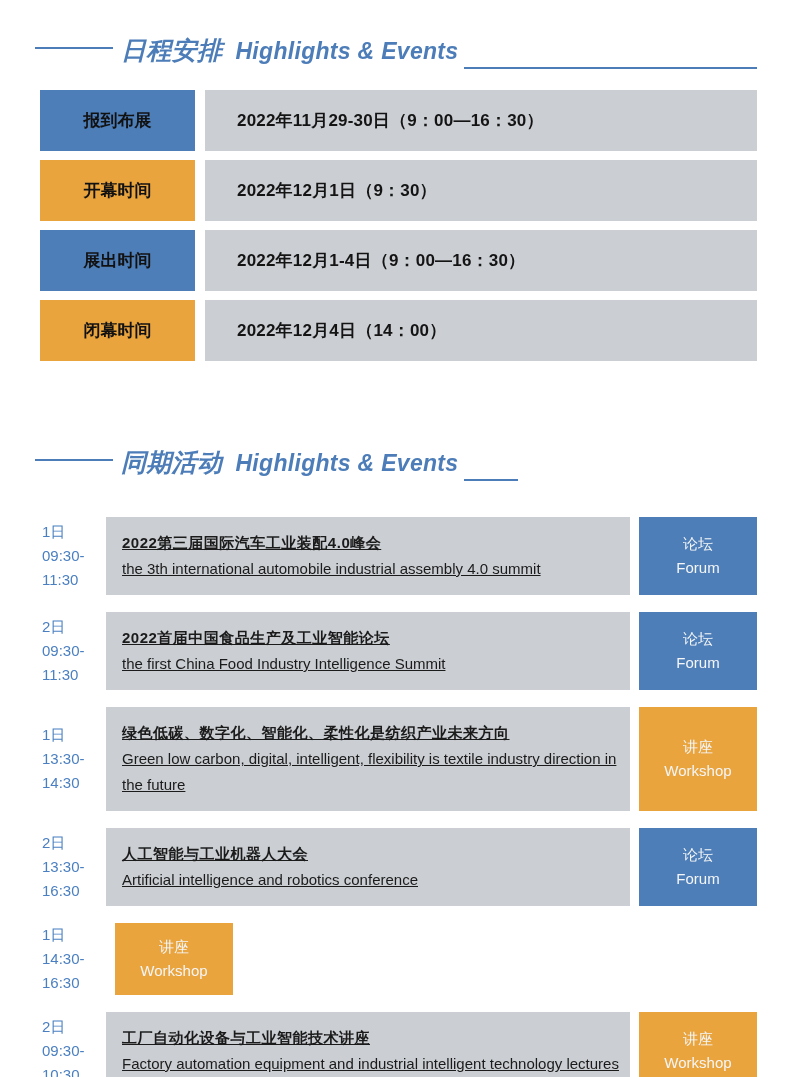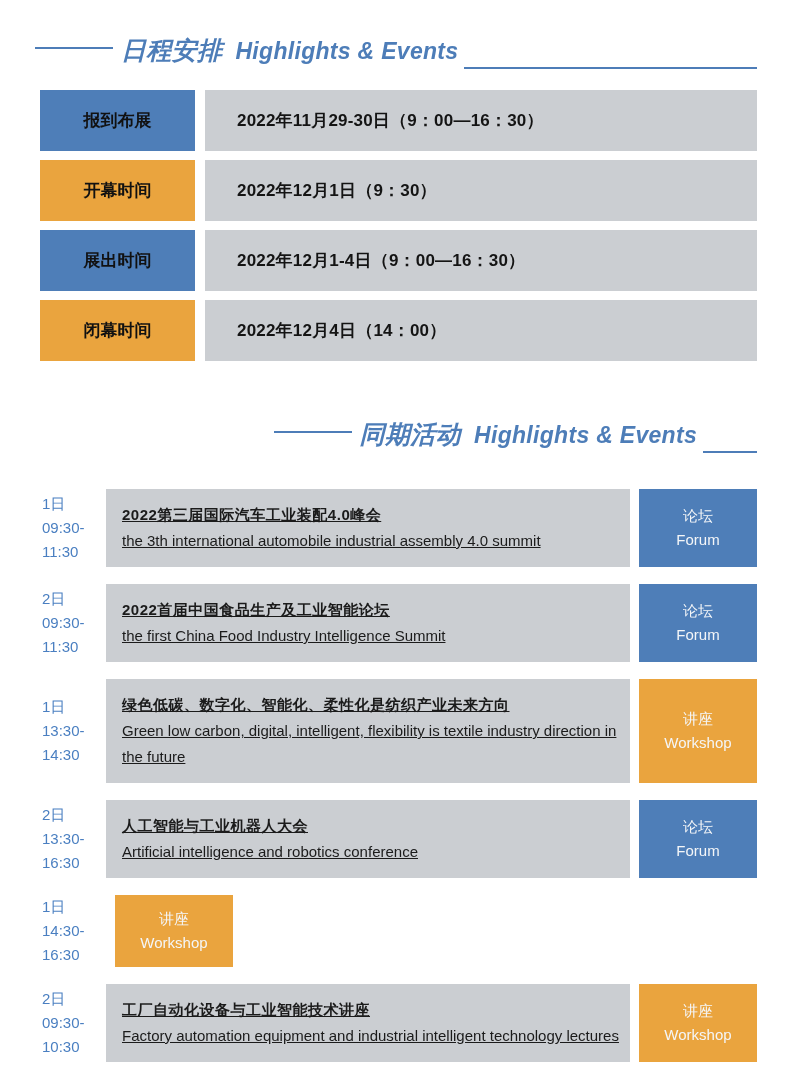--- a/index.html
+++ b/index.html
@@ -16,21 +16,21 @@
   .hline { height:2px; background:var(--title-blue,#4d7db8); }
   .hline.left { width:78px; margin-top:17px; margin-left:-5px; flex:0 0 auto; }
   .hline.right { flex:1 1 auto; margin-top:37px; }
   .hline.right.short { flex:0 0 54px; }
   .sec-title {
     font-size:25px; font-weight:bold; font-style:italic;
     color:var(--title-blue,#4d7db8); line-height:40px;
     margin:0 6px 0 8px; white-space:nowrap; letter-spacing:.3px;
   }
   .sec-title .en { font-size:23px; margin-left:6px; }
-  #hdr2 { margin-top:53px; margin-bottom:31px;justify-content:flex-end; }
+  #hdr2 { margin-top:81px; margin-bottom:31px; }
   #hdr1 { margin-bottom:16px;text-align:center; }
 
   
   .sch-row { display:flex; height:61px; margin-bottom:9px; }
   [data-name="schedule-label"] {
     flex:0 0 155px; display:flex; align-items:center; justify-content:center;
     font-size:17px; font-weight:bold; color:#111; margin-right:10px;
   }
   .blue   { background:var(--blue,#4e7eb8); }
   .orange { background:var(--orange,#eaa43e); }

